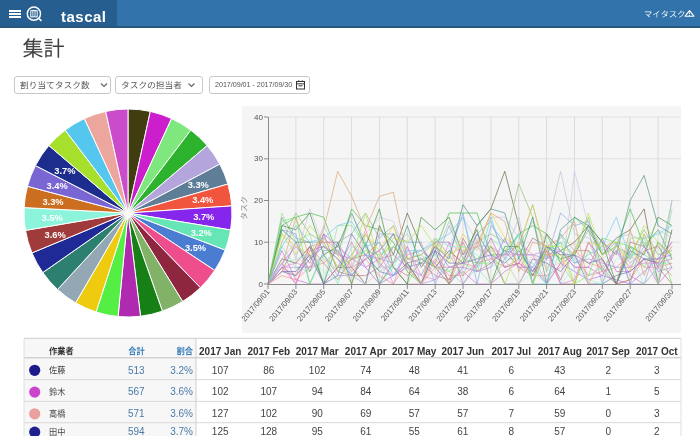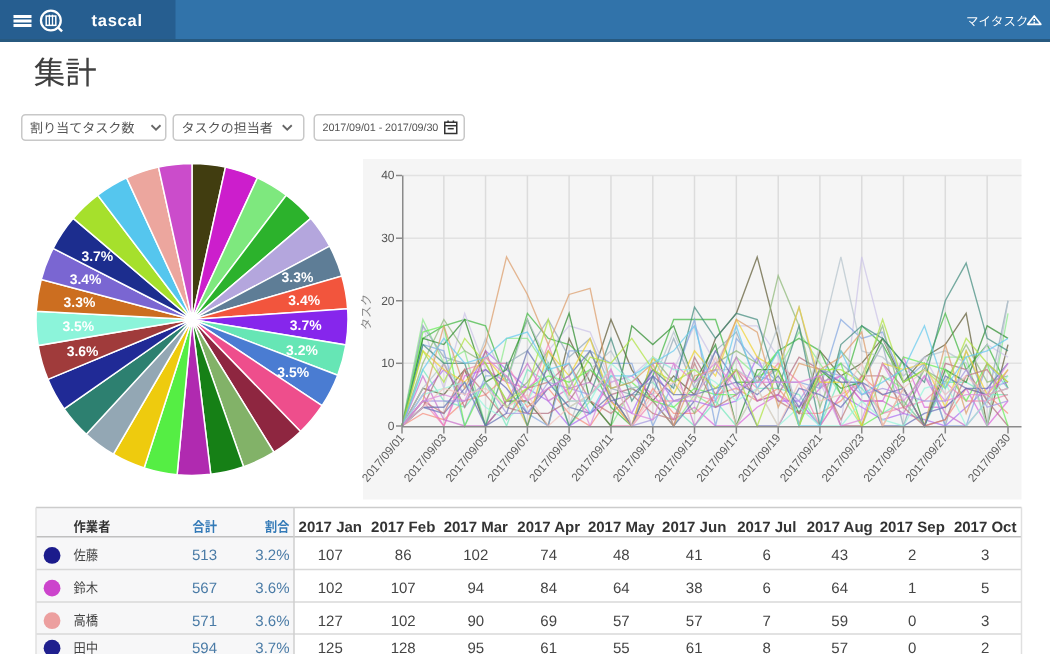--- a/index.html
+++ b/index.html
@@ -2,21 +2,21 @@
 <html lang="ja"><head><meta charset="utf-8">
 <style>
 *{margin:0;padding:0;box-sizing:border-box}
 html,body{width:700px;height:436px;overflow:hidden;background:#fff;
   font-family:"Liberation Sans",sans-serif;position:relative}
 .navbar{position:absolute;left:0;top:0;width:700px;height:28px;background:#3173aa;
   border-bottom:2px solid #27597f}
 .brand{position:absolute;left:0;top:0;width:117px;height:26px;background:#265e90}
 .burger{position:absolute;left:9.3px;top:10px;width:11.3px}
 .burger div{height:1.6px;background:#fff;margin-bottom:1.4px}
-.logotxt{position:absolute;left:61px;top:7.5px;font-size:11px;font-weight:bold;color:#fff;letter-spacing:0.5px}
+.logotxt{position:absolute;left:61px;top:7.5px;font-size:15px;font-weight:bold;color:#fff;letter-spacing:0.5px}
 .ctrl{position:absolute;top:76px;height:18px;background:#fff;border:1px solid #c8c8c8;border-radius:3px}
 .c3txt{position:absolute;left:215px;top:80px;font-size:7.2px;color:#555;letter-spacing:-0.05px}
 svg{display:block}
 </style></head>
 <body>
 <div class="navbar"></div>
 <div class="brand"></div>
 <div class="burger">
     <div></div>
     <div></div>

